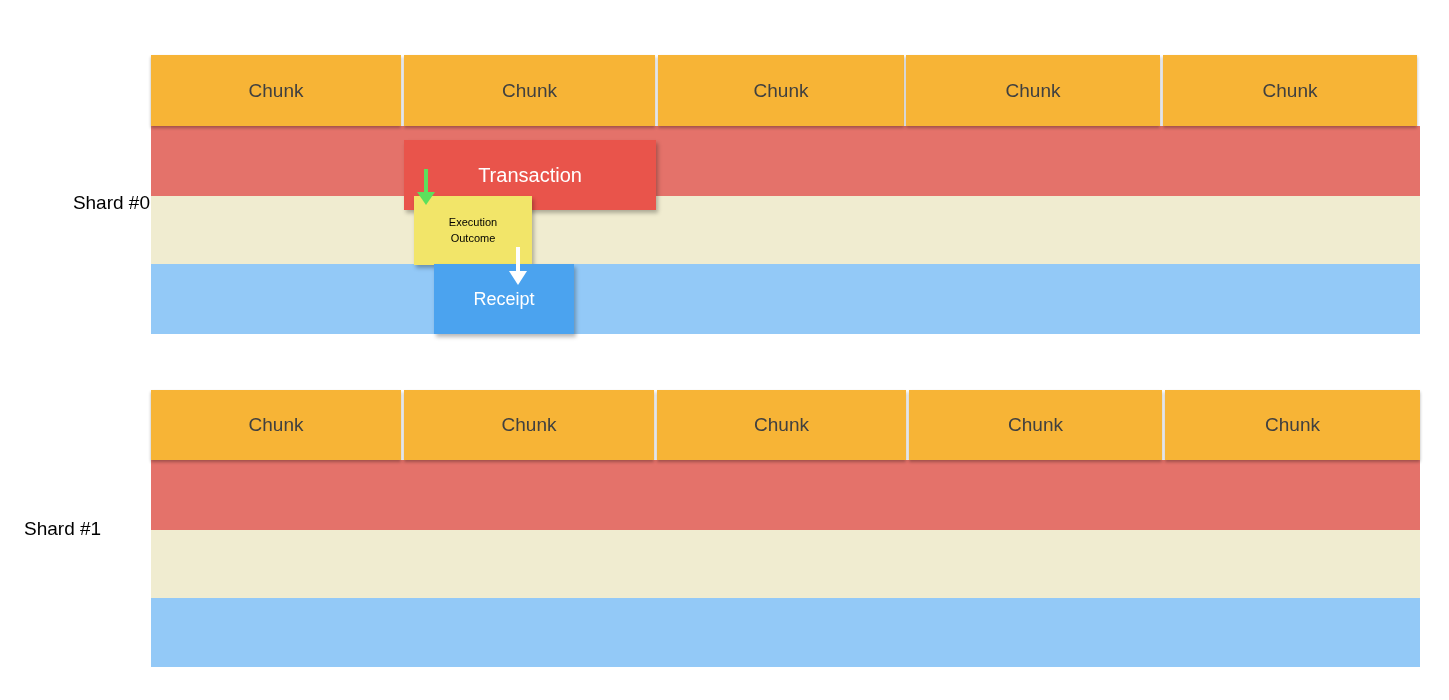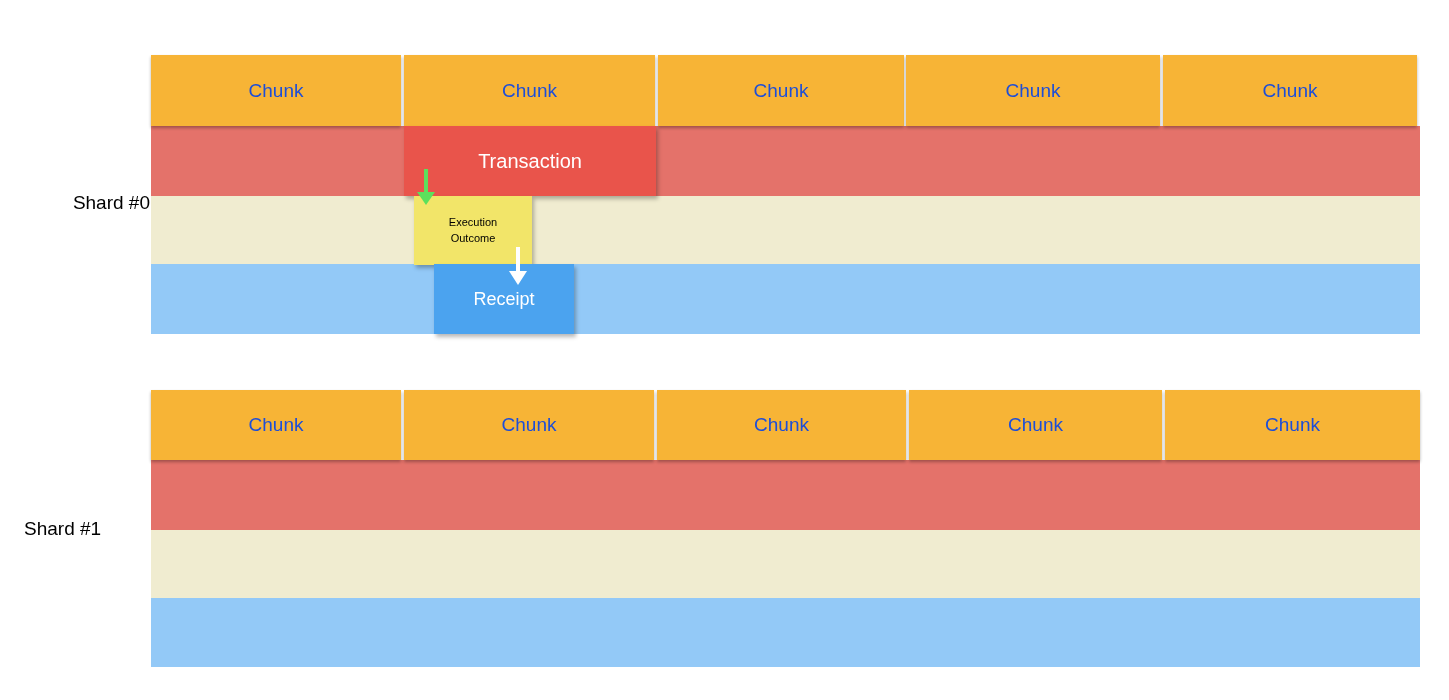--- a/index.html
+++ b/index.html
@@ -46,38 +46,39 @@
   
   .chunk-row { position: absolute; }
   .chunk {
     position: absolute;
     box-sizing: border-box;
     background: #f7b436;
     display: flex;
     align-items: center;
     justify-content: center;
     font-size: 19px;
-    color: #1d4ed8;
+    color: #404040;
     box-shadow: 0 2px 3px rgba(0,0,0,0.30);
   }
 
   
   .ebox {
     position: absolute;
     box-sizing: border-box;
     display: flex;
     align-items: center;
     justify-content: center;
     text-align: center;
     box-shadow: 2px 3px 4px rgba(0,0,0,0.28);
   }
   .ebox-transaction {
     background: #e9544b;
     color: #ffffff;
     font-size: 20px;
+    margin-top: 14px;
   }
   .ebox-outcome {
     background: #f2e569;
     color: #000000;
     font-size: 11px;
     line-height: 1.42;
   }
   .ebox-receipt {
     background: #4ba3ef;
     color: #ffffff;

